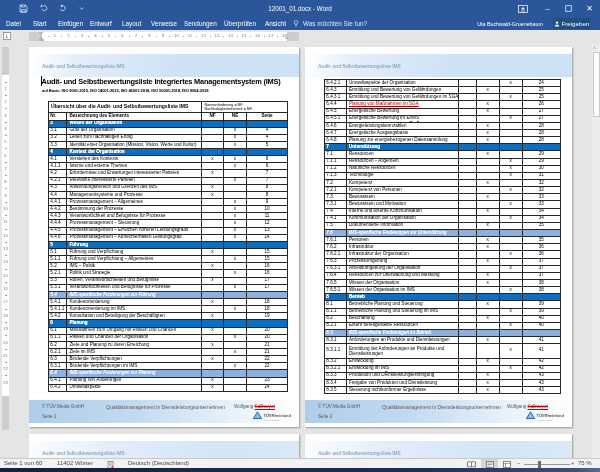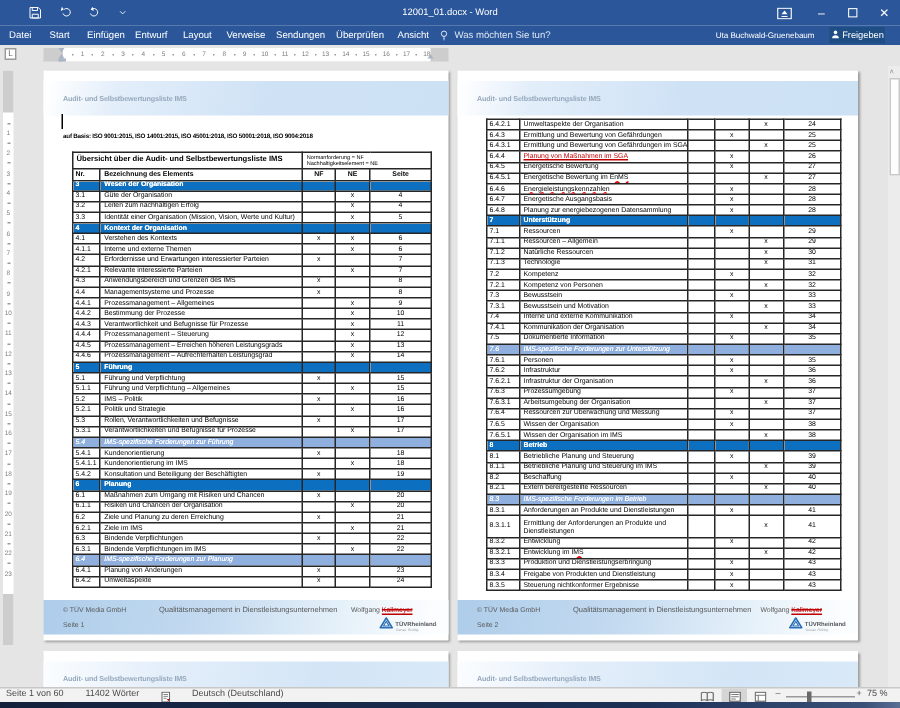--- a/index.html
+++ b/index.html
@@ -235,20 +235,21 @@
   <span class="f3">Wolfgang <span class="kall">Kallmeyer</span></span>
   <span class="f4">Seite 1</span>
   <div class="logo"><svg width="40" height="13" viewBox="0 0 80 26">
 <path d="M13 6 L21 19 L5 19 Z" fill="none" stroke="#2a6fb5" stroke-width="2.1" stroke-linejoin="round"></path>
 <path d="M13 10.5 L16.8 16.6 L9.2 16.6 Z" fill="none" stroke="#2a6fb5" stroke-width="1.4"></path>
 <text x="25" y="16" font-family="Liberation Sans" font-size="8" font-weight="bold" fill="#55595e">TÜVRheinland<tspan font-size="4.5">®</tspan></text>
 <text x="26" y="23" font-family="Liberation Sans" font-size="4.5" fill="#9aa0a6">Genau. Richtig.</text>
 </svg></div>
 </div>
     <div id="caret"></div>
+    <div id="ttl1">Audit- und Selbstbewertungsliste Integriertes Managementsystem (IMS)</div>
     <div id="sub1">auf Basis: ISO 9001:2015, ISO 14001:2015, ISO 45001:2018, ISO 50001:2018, ISO 9004:2018</div>
     <table id="t1">
       <colgroup>
             <col style="width:18.5px">
             <col style="width:135px">
             <col style="width:22px">
             <col style="width:23px">
             <col style="width:41px">
       </colgroup>
           <tbody>

